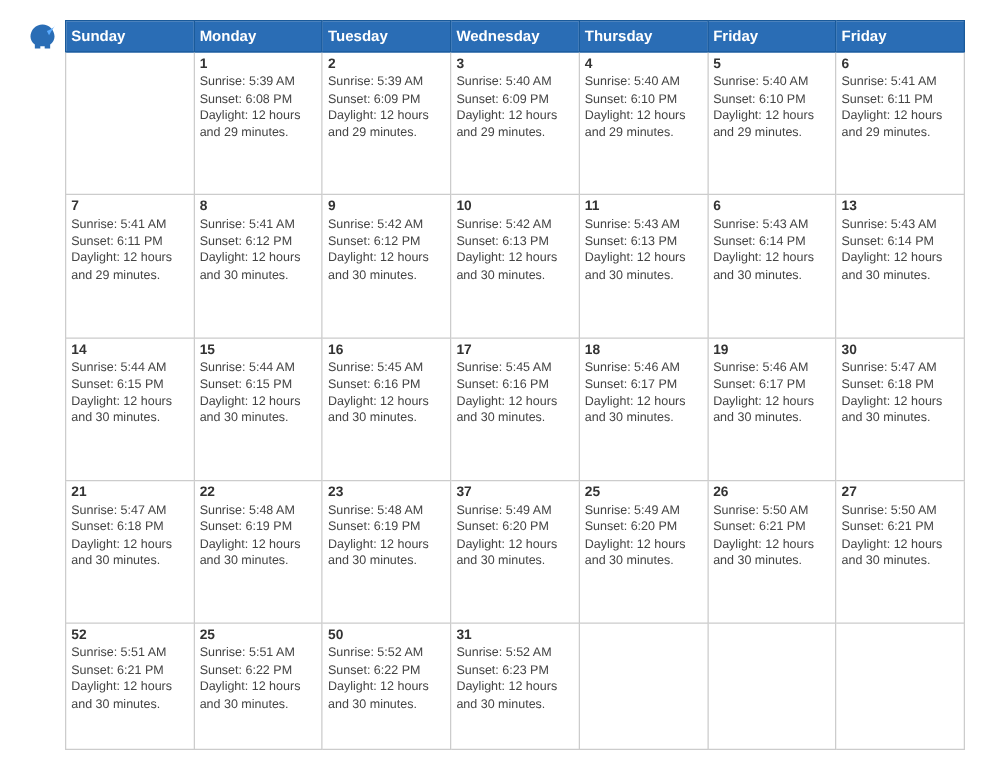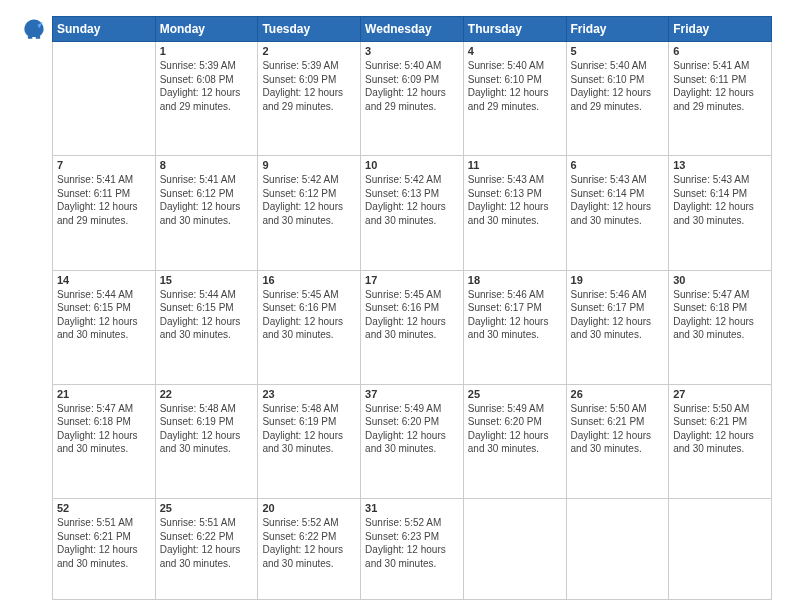--- a/index.html
+++ b/index.html
@@ -252,21 +252,21 @@
         <tr class="last-row">
           <td>
             <div class="day-number">52</div>
             <div class="day-info">Sunrise: 5:51 AM<br>Sunset: 6:21 PM<br>Daylight: 12 hours<br>and 30 minutes.</div>
           </td>
           <td>
             <div class="day-number">25</div>
             <div class="day-info">Sunrise: 5:51 AM<br>Sunset: 6:22 PM<br>Daylight: 12 hours<br>and 30 minutes.</div>
           </td>
           <td>
-            <div class="day-number">20</div>
+            <div class="day-number">50</div>
             <div class="day-info">Sunrise: 5:52 AM<br>Sunset: 6:22 PM<br>Daylight: 12 hours<br>and 30 minutes.</div>
           </td>
           <td>
             <div class="day-number">31</div>
             <div class="day-info">Sunrise: 5:52 AM<br>Sunset: 6:23 PM<br>Daylight: 12 hours<br>and 30 minutes.</div>
           </td>
           <td></td>
           <td></td>
           <td></td>
         </tr>

